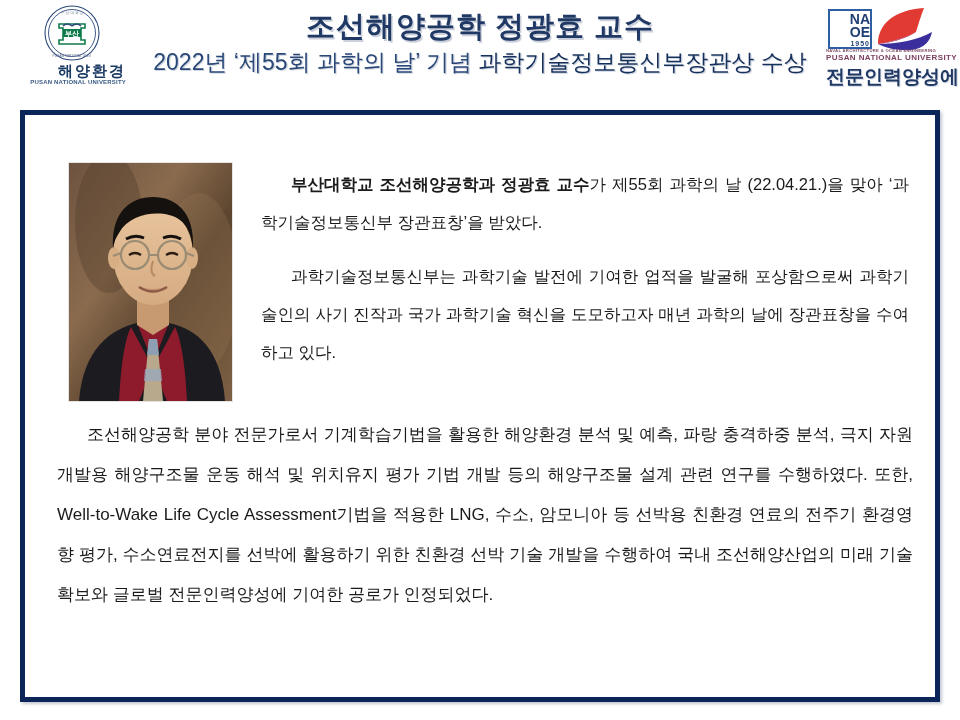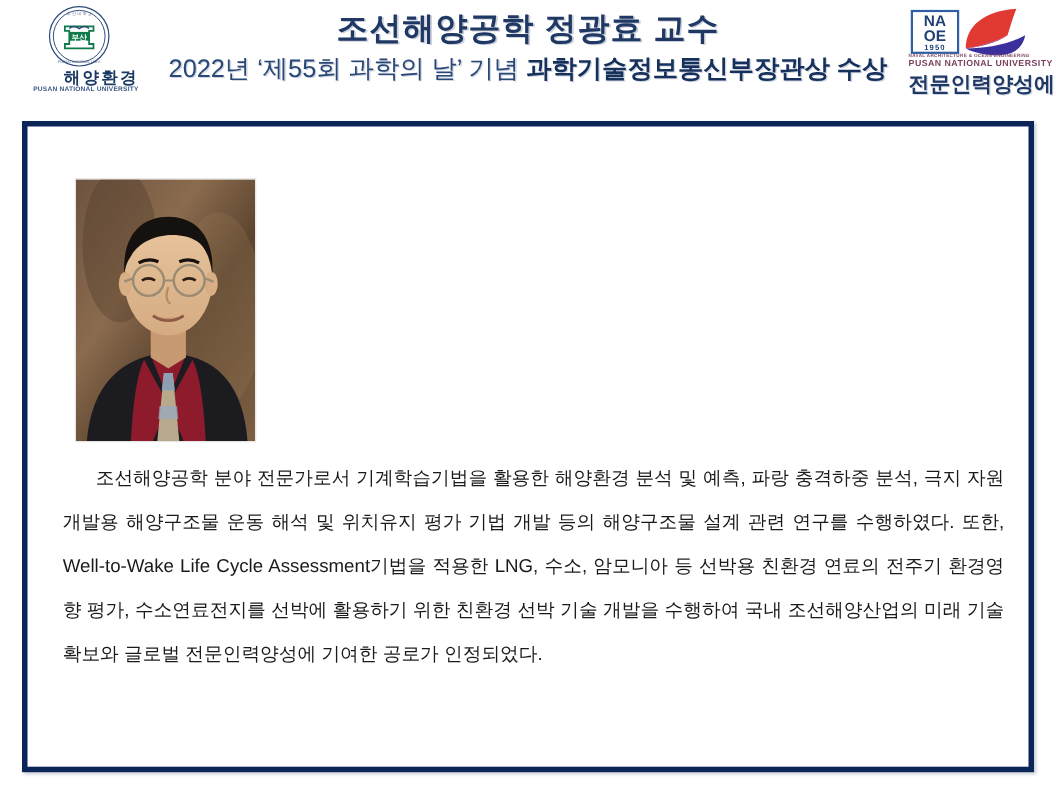--- a/index.html
+++ b/index.html
@@ -73,21 +73,21 @@
   }
   .sub-title {
     font-size: 23px;
     color: #1f3864;
     line-height: 32px;
     margin-top: 2px;
     white-space: nowrap;
     text-shadow: 1.2px 1.2px 0 rgba(165,175,195,0.5);
   }
   .sub-title .strong {
-    font-weight: bold;
+    font-weight: normal;
     color: #16305c;
   }
   .sub-title .light {
     font-weight: normal;
     color: #2a4877;
   }
 
   
   .naoe-logo {
     position: absolute;
@@ -105,21 +105,21 @@
     position: absolute;
     left: 8px;
     top: 7px;
     width: 44px;
     height: 40px;
     border: 2px solid #2e5fa3;
     color: #1f3f75;
     font-size: 14px;
     font-weight: bold;
     line-height: 13px;
-    text-align: center;
+    text-align: right;
     padding-top: 2px;
     box-sizing: border-box;
   }
   .naoe-box .yr {
     font-size: 7px;
     letter-spacing: 1px;
     line-height: 9px;
     font-weight: bold;
   }
   .naoe-en1 {
@@ -307,17 +307,24 @@
 
       <path d="M57 76 q9 -5 18 -1" stroke="#15110e" stroke-width="3" fill="none"></path>
       <path d="M94 75 q9 -4 18 1" stroke="#15110e" stroke-width="3" fill="none"></path>
 
       <path d="M84 98 q-4 12 2 15" stroke="#b78c63" stroke-width="2" fill="none"></path>
       <path d="M70 124 q14 9 28 0" stroke="#8d5a45" stroke-width="2.6" fill="none"></path>
       <path d="M70 124 q14 6 28 0 q-14 4 -28 0 Z" fill="#a96a56" opacity="0.5"></path>
     </svg>
   </div>
 
+  <div class="top-text">
+    <div class="para indent">
+      <span class="b">부산대학교  조선해양공학과  정광효  교수</span><span>가  제55회  과학의  날 (22.04.21.)을 맞아 ‘과학기술정보통신부 장관표창’을 받았다.</span>
+    </div>
+    <div class="gap"></div>
+    <div class="para indent">과학기술정보통신부는 과학기술 발전에 기여한 업적을 발굴해 포상함으로써 과학기술인의 사기 진작과 국가 과학기술 혁신을 도모하고자 매년 과학의 날에 장관표창을 수여하고 있다.</div>
+  </div>
 
   <div class="bottom-text">
     <div class="para indent">조선해양공학 분야 전문가로서 기계학습기법을 활용한 해양환경 분석 및 예측, 파랑 충격하중 분석, 극지 자원개발용 해양구조물 운동 해석 및 위치유지 평가 기법 개발 등의 해양구조물 설계 관련 연구를 수행하였다. 또한, Well-to-Wake Life Cycle Assessment기법을 적용한 LNG, 수소, 암모니아 등 선박용 친환경 연료의 전주기 환경영향 평가, 수소연료전지를 선박에 활용하기 위한 친환경 선박 기술 개발을 수행하여 국내 조선해양산업의 미래 기술 확보와 글로벌 전문인력양성에 기여한 공로가 인정되었다.</div>
   </div>
 </div>
 
 </body></html>

